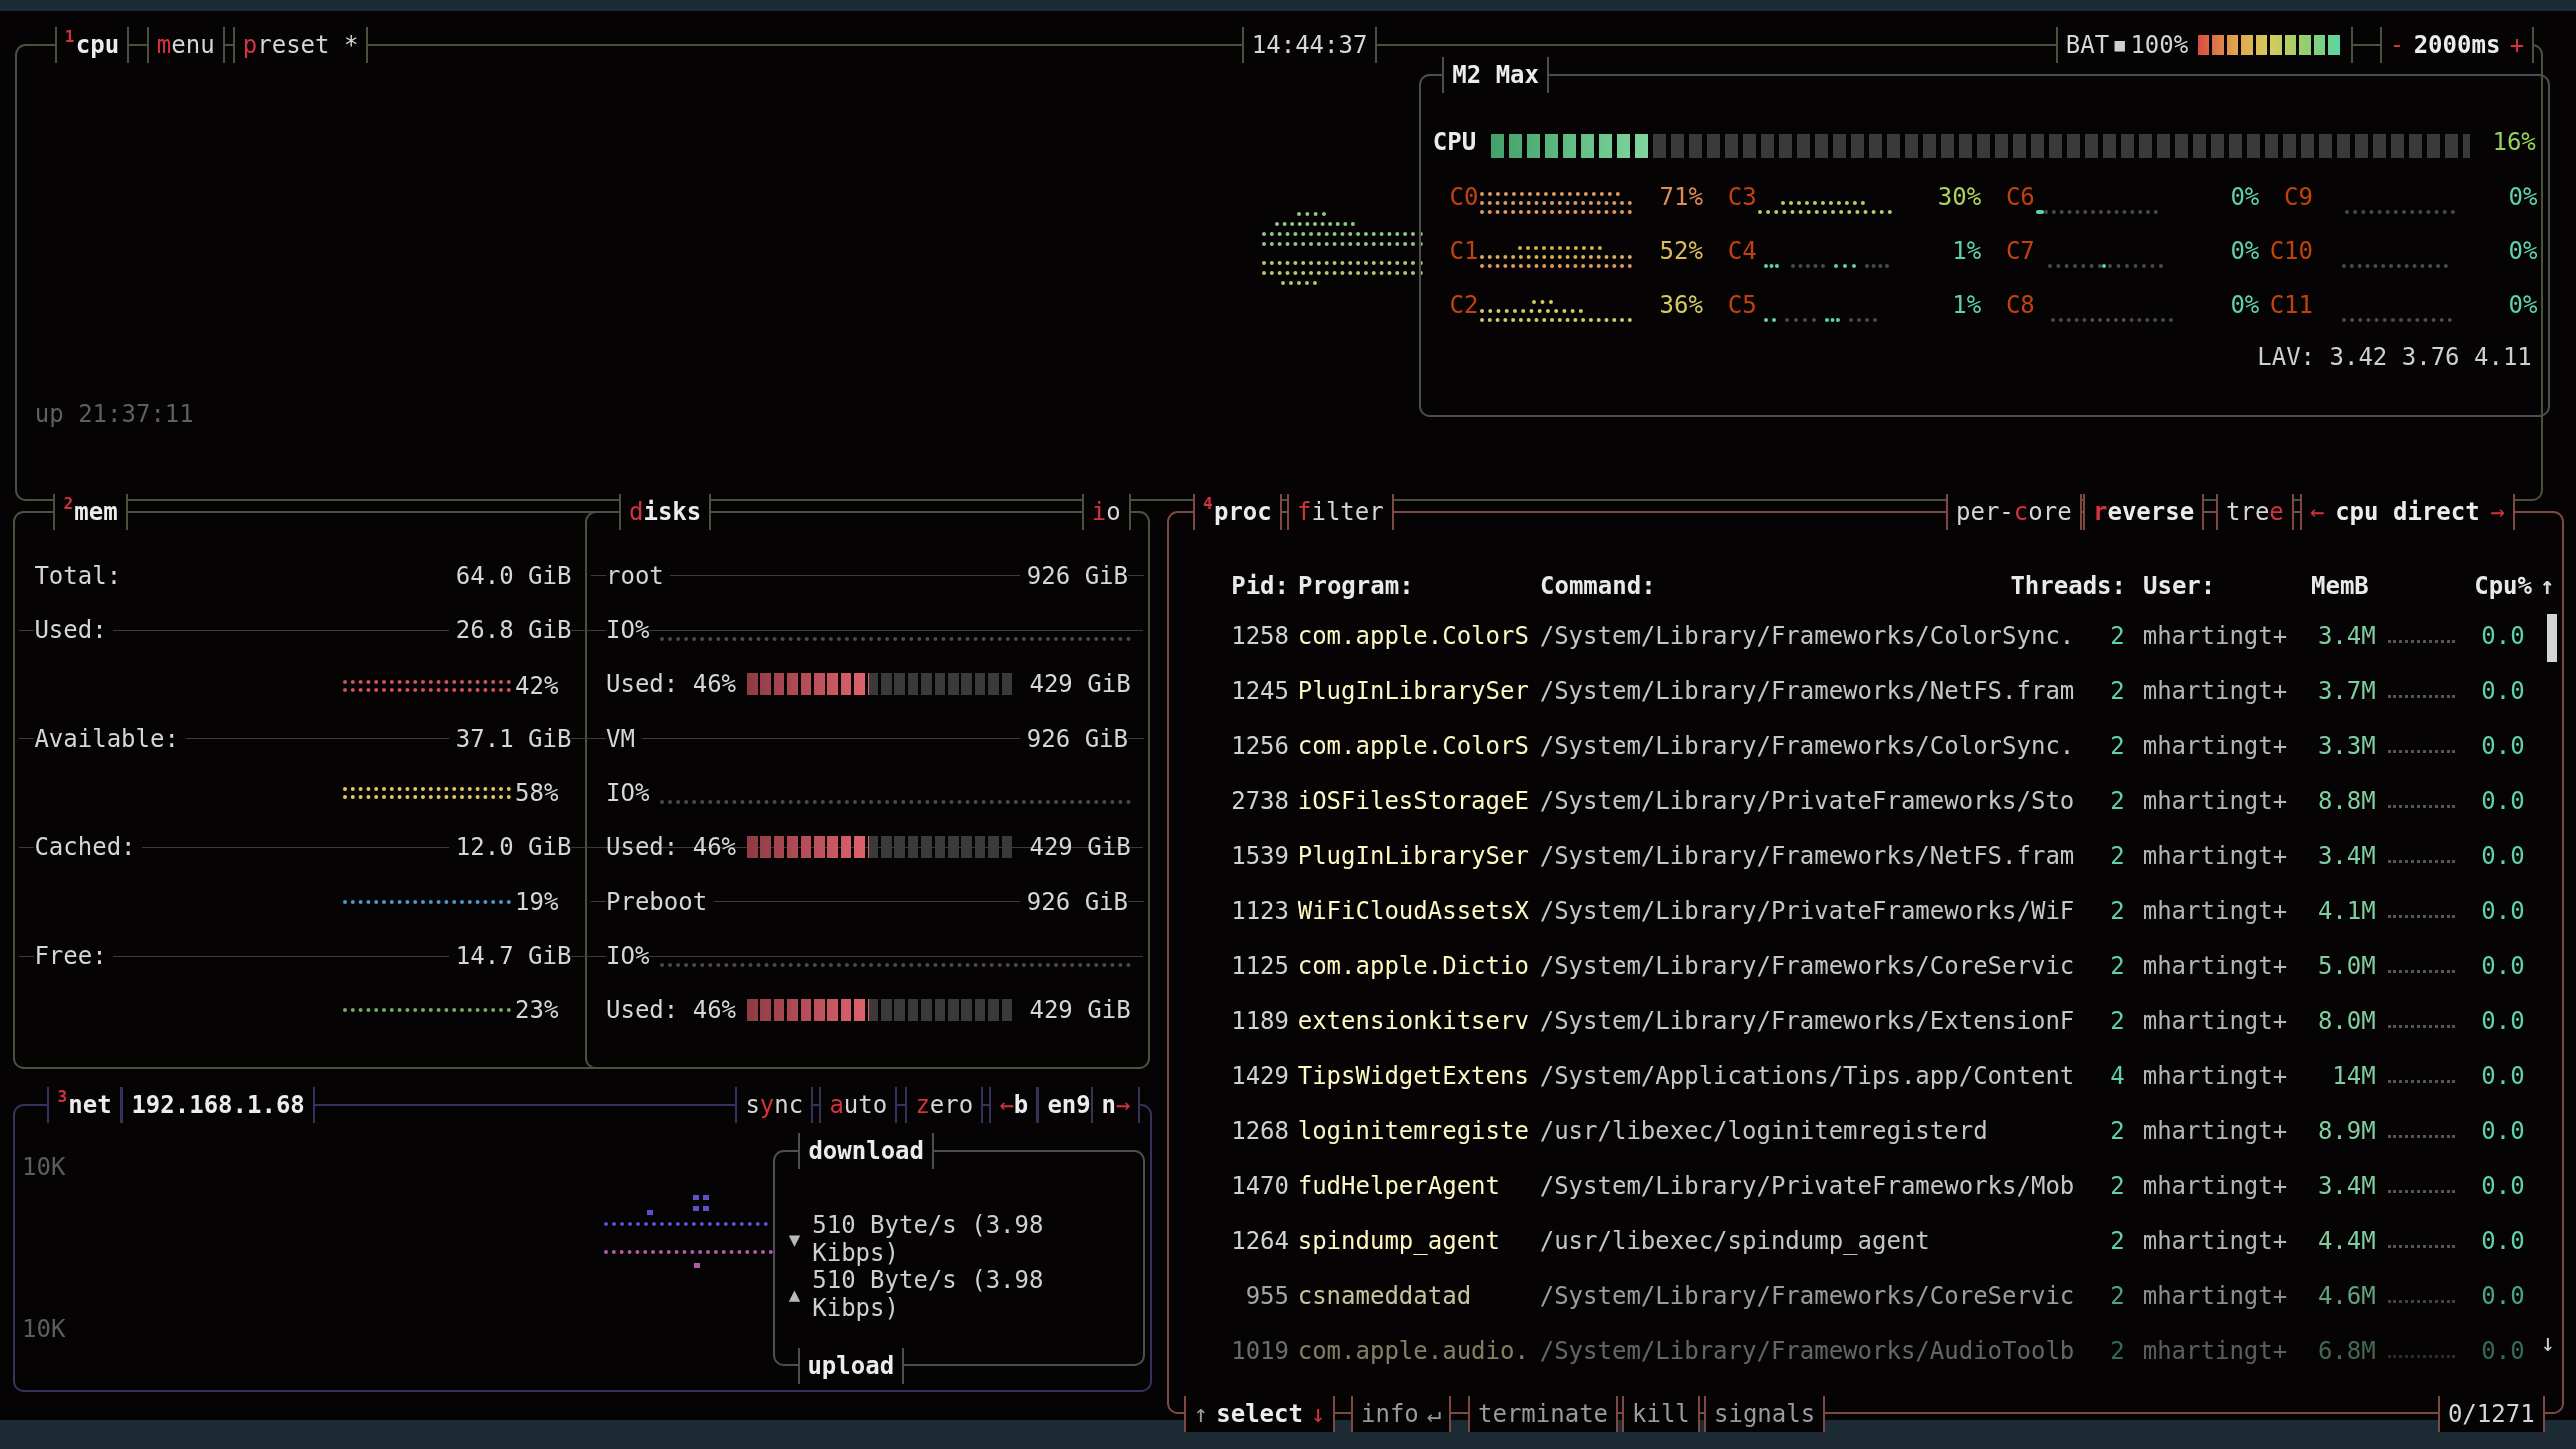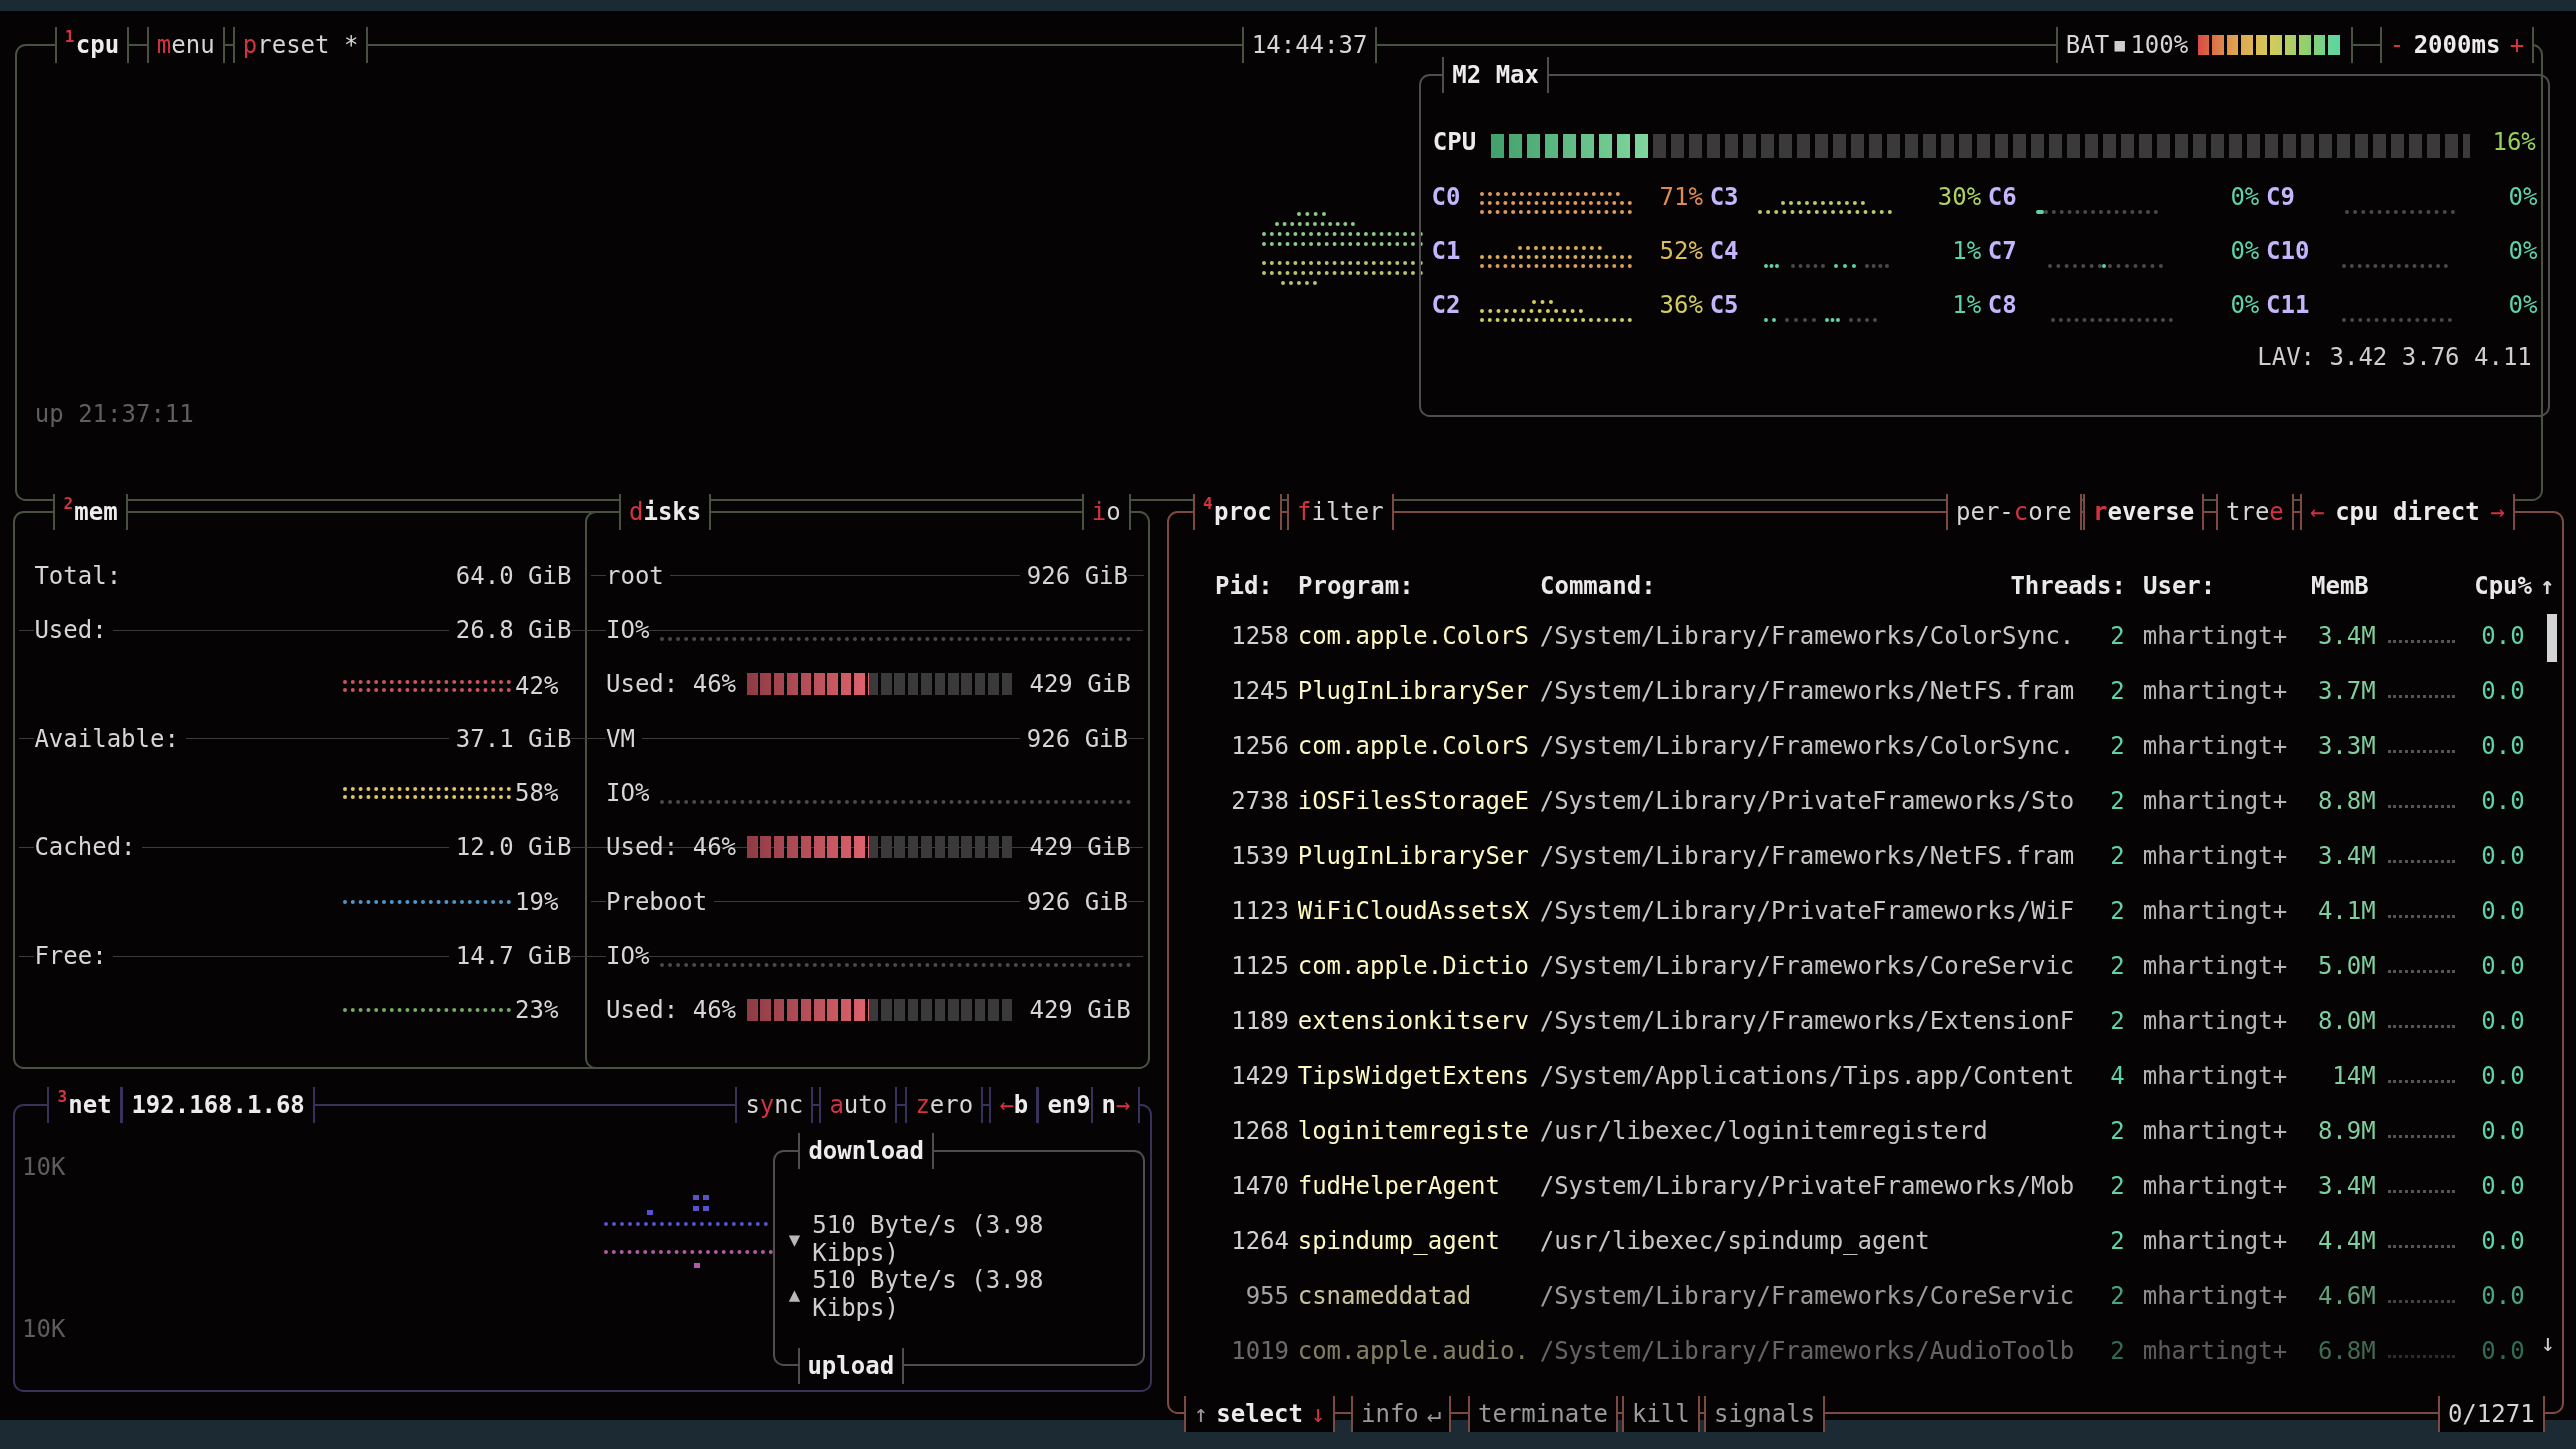--- a/index.html
+++ b/index.html
@@ -43,21 +43,21 @@
     background:linear-gradient(90deg,#41a06b,#82d89f);}
   .batblocks{width:145px;height:20px;margin-left:9.4px;
     background:linear-gradient(90deg,#d84c42,#e0a14f,#d6cb5a,#8fd06e,#55d6a9);
     -webkit-mask-image:repeating-linear-gradient(90deg,#000 0 11.4px,transparent 11.4px 14.5px);
     mask-image:repeating-linear-gradient(90deg,#000 0 11.4px,transparent 11.4px 14.5px);}
 
   
   .coregrid{position:absolute;left:10.7px;top:103px;width:1106px;display:grid;
             grid-template-columns:repeat(4,1fr);column-gap:6.7px;row-gap:18px;}
   .corecell{display:flex;align-items:center;height:36px;}
-  .corelabel{width:47px;font-weight:bold;color:#c4b5fd;}
+  .corelabel{width:47px;font-weight:normal;color:#c2410c;text-align:right;}
   .cg{flex:1;display:flex;flex-direction:column;justify-content:flex-end;gap:4.7px;height:36px;padding:0 6.7px 2.7px 1.3px;}
   .corepct{width:64px;text-align:right;}
   .o{color:#e08b50;} .y1{color:#dcbc5a;} .y2{color:#d2cd5e;} .yg{color:#aed260;}
 
   
   .mrow{position:absolute;left:19px;width:537px;display:flex;justify-content:space-between;
         line-height:34px;z-index:2;}
   .mrow span{background:#050304;}
   .mrow .lab{padding-right:6.7px;} .mrow .val{padding-left:6.7px;}
   .hline{position:absolute;left:4px;right:4px;border-top:1.3px solid #3c3c3c;z-index:1;}
@@ -487,21 +487,21 @@
       <span class="w">tre</span>
         <span class="red">e</span>
     </div>
     <div class="blabel" style="left:1131px;">
       <span class="red" style="margin-right:10.7px;">←</span>
         <span class="wb">cpu direct</span>
         <span class="red" style="margin-left:10.7px;">→</span>
     </div>
 
     <div class="phead">
-      <span style="left:0;width:74px;">Pid:</span>
+      <span style="left:0;width:74px;text-align:right;">Pid:</span>
       <span style="left:83px;">Program:</span>
       <span style="left:325px;">Command:</span>
       <span style="left:794px;width:117px;text-align:right;">Threads:</span>
       <span style="left:928px;">User:</span>
       <span style="left:1096px;">MemB</span>
       <span style="left:1201px;width:116px;text-align:right;">Cpu%</span>
       <span style="left:1325px;color:#d6d6d6;">↑</span>
     </div>
 
     <div class="prows">

